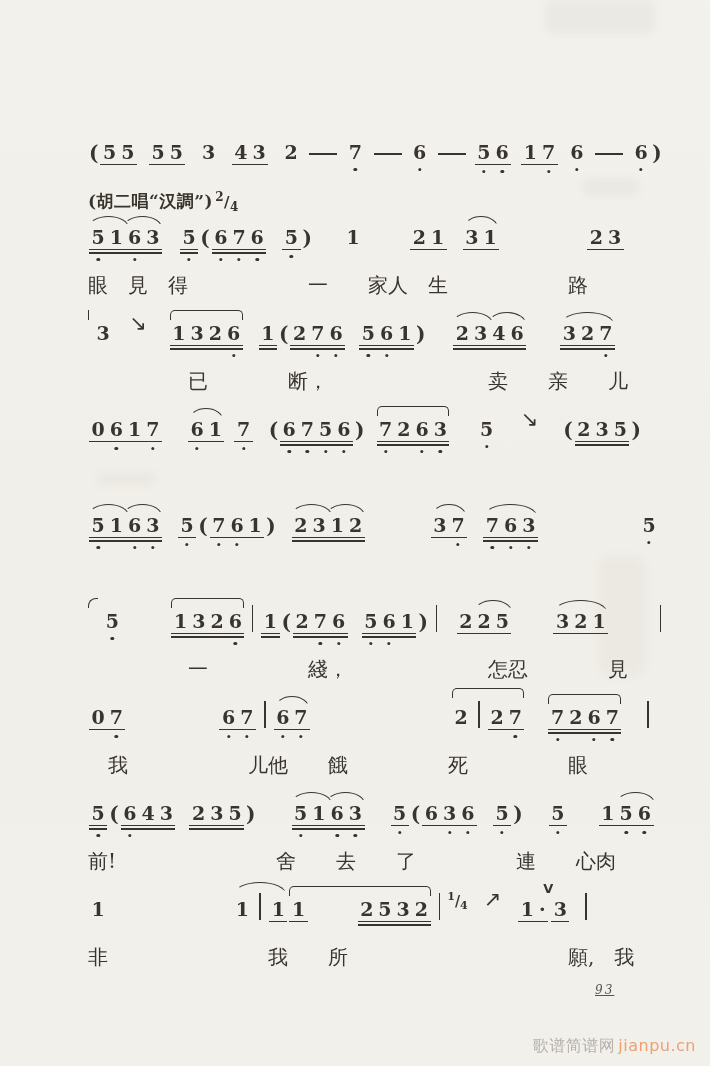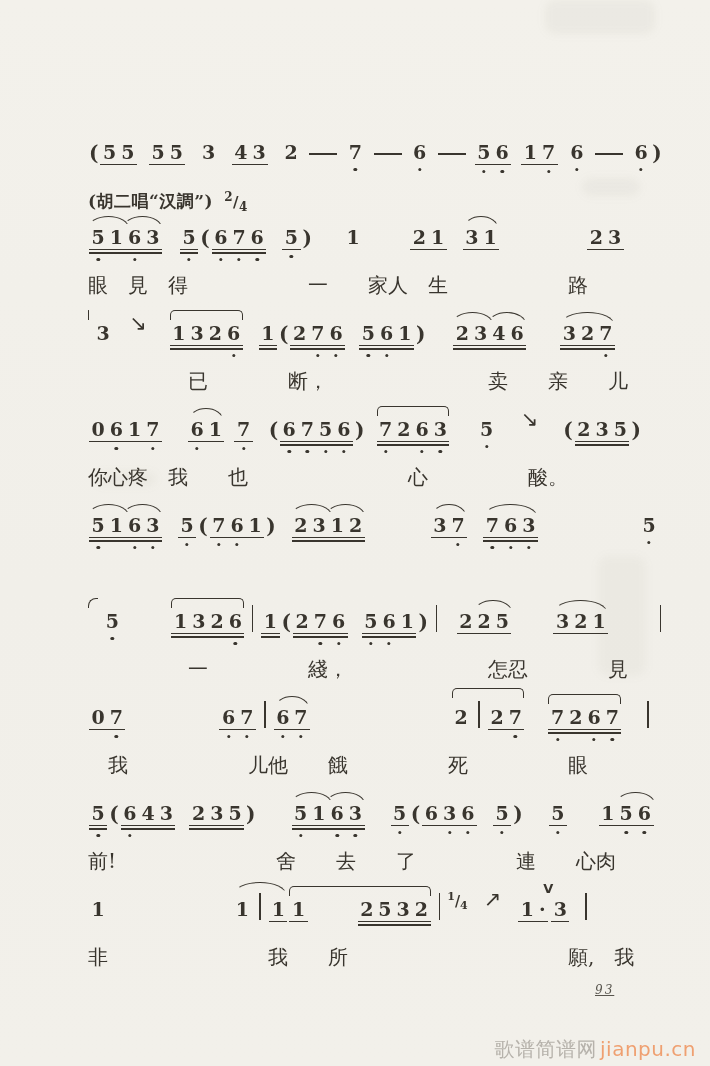--- a/index.html
+++ b/index.html
@@ -48,26 +48,26 @@
   .frac sup{font-size:11px;}
   .frac sub{font-size:11px;}
   .breath{font-size:13px;font-weight:700;align-self:flex-end;margin:0 -3px 24px -6px;
           font-family:"DejaVu Sans","Liberation Sans",sans-serif;}
   .l-row{margin-top:24px;font-size:20px;line-height:1.3;white-space:pre;font-weight:500;}
   .system{height:96px;}
 
   
   .intro{position:absolute;top:121px;left:88px;}
   .header-line{position:absolute;top:190px;left:88px;font-size:17px;font-weight:600;letter-spacing:0.5px;}
-  .timesig{font-weight:700;margin-left:11px;font-size:15px;}
+  .timesig{font-weight:700;margin-left:2px;font-size:15px;}
   .timesig sup{font-size:12px;}
   .timesig sub{font-size:12px;}
   #systems{position:absolute;top:206px;left:88px;width:580px;}
   .page-number{position:absolute;left:595px;top:983px;font-style:italic;font-size:12px;letter-spacing:2px;text-decoration:underline;}
-  .watermark{position:absolute;right:14px;top:1036px;font-family:"DejaVu Sans","Liberation Sans",sans-serif;font-size:20px;letter-spacing:0.5px;}
+  .watermark{position:absolute;right:14px;top:1036px;font-family:"DejaVu Sans","Liberation Sans",sans-serif;font-size:16px;letter-spacing:0.5px;}
   .wm-url{margin-left:3px;}
 </style>
 </head>
 <body>
 
 <div class="page">
   <div class="smudge sm1"></div>
   <div class="smudge sm2"></div>
   <div class="smudge sm3"></div>
   <div class="smudge sm4"></div>
@@ -318,21 +318,20 @@
             <span class="d">2</span>
             <span class="d">3</span>
             <span class="d">5</span>
             <span class="beam b1"></span>
             <span class="beam b2"></span>
           </span>
           <span class="sym paren">)</span>
           <span class="sp" style="width: 36px;"></span>
           <span class="bar"></span>
         </div>
-        <div class="l-row">你心疼　我　　也　　　　　　　　心　　　　　酸。</div>
       </div>
       <div class="system">
         <div class="m-row">
           <span class="grp u2">
             <span class="d">5<span class="dot-b"></span></span>
             <span class="d">1</span>
             <span class="d">6<span class="dot-b"></span></span>
             <span class="d">3<span class="dot-b"></span></span>
             <span class="beam b1"></span>
             <span class="beam b2"></span>

